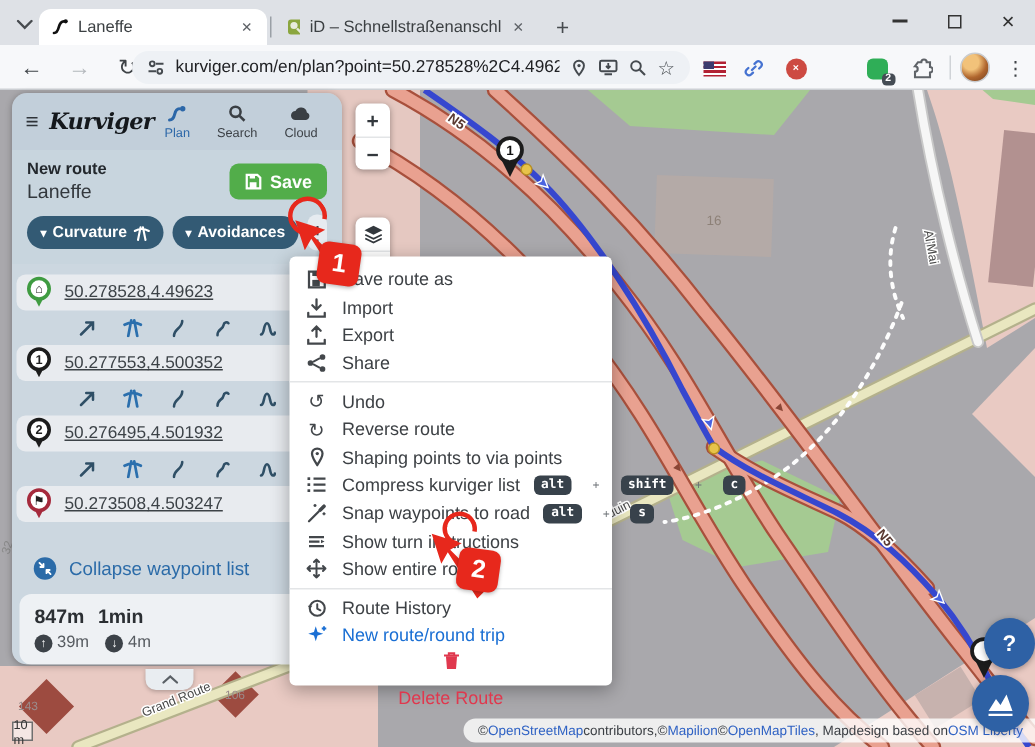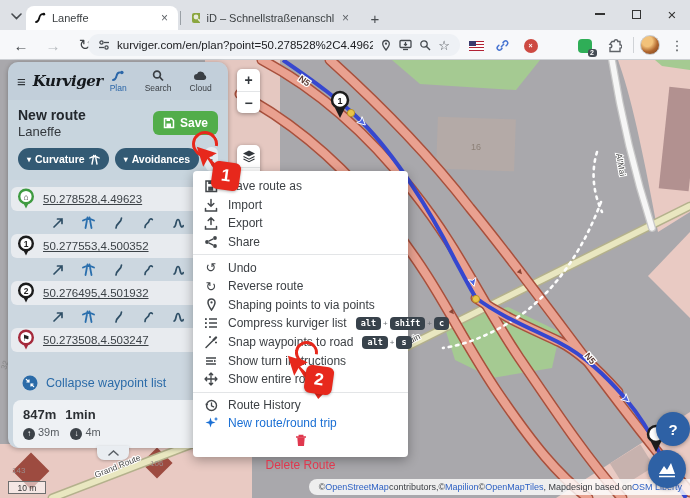--- a/index.html
+++ b/index.html
@@ -50,21 +50,21 @@
   
   .sidebar { position:absolute; left:8px; top:2px; width:220px; border-radius:10px; overflow:hidden; box-shadow:0 1px 5px rgba(0,0,0,.3); }
   .sb-header { height:38px; background:#c2cfda; display:flex; align-items:center; padding:0 9px; gap:7px; }
   .brand { font-family:"DejaVu Serif",serif; font-style:italic; font-weight:bold; font-size:15px; color:#14181c; letter-spacing:-0.5px; }
   .hamb { font-size:15px; color:#2e3338; }
   .sb-nav { margin-left:auto; display:flex; gap:18px; }
   .nav-item { display:flex; flex-direction:column; align-items:center; gap:1px; font-size:8.5px; color:#3a3f44; }
   .nav-item.active { color:#2c67a8; }
   .route-card { background:#c8d5de; padding:7px 10px 9px; }
   .rc-top { display:flex; align-items:center; }
-  .rc-label { font-size:14px; font-weight:bold; color:#23282d; }
+  .rc-label { font-size:11px; font-weight:bold; color:#23282d; }
   .rc-name { font-size:13px; color:#33383d; margin-top:1px; }
   .save-btn { margin-left:auto; background:#52ad4a; color:#fff; font-size:12px; font-weight:bold; border-radius:6px; padding:5px 10px; display:flex; align-items:center; gap:5px; }
   .rc-pills { display:flex; align-items:center; gap:6px; margin-top:8px; }
   .pill { background:#335a74; color:#fff; font-size:10.5px; font-weight:bold; border-radius:13px; padding:5px 9px; display:flex; align-items:center; gap:4px; }
   .pill .caret { font-size:8px; }
   .dots-btn { margin-left:auto; margin-right:10px; width:24px; height:24px; background:#e6ebf0; border-radius:6px; display:flex; align-items:center; justify-content:center; color:#3c4247; font-size:13px; }
   .wplist { background:#ccd7e0; padding:7px 2px 0; }
   .wprow { background:#e8ebef; border-radius:6px; height:24px; display:flex; align-items:center; gap:8px; padding:0 6px; margin:0 1px; }
   .wp-coords { font-size:11.5px; color:#3c4247;text-decoration:underline; }
   .wp-handle { margin-left:auto; color:#aeb6bd; font-size:9px; }
@@ -77,36 +77,36 @@
   .stat-ic { width:12px; height:12px; border-radius:50%; background:#3c4248; color:#fff; font-size:8px; display:inline-flex; align-items:center; justify-content:center; margin-right:3px; }
   .sb-chevron { position:absolute; left:97px; top:386px; width:32px; height:14px; background:#e9edf1; border-radius:0 0 7px 7px; display:flex; align-items:center; justify-content:center; box-shadow:0 1px 3px rgba(0,0,0,.25); }
 
   
   .menu { position:absolute; left:193px; top:111px; width:215px; background:#fff; border-radius:4px; box-shadow:0 3px 12px rgba(0,0,0,.32); padding:6px 0; z-index:30; }
   .mi { height:18.6px; display:flex; align-items:center; gap:9px; font-size:12px; color:#3d4145; padding:0 10px; white-space:nowrap; }
   .mic { width:16px; flex:0 0 16px; display:flex; align-items:center; justify-content:center; color:#43474b; font-size:13px; }
   .mdiv { border-top:1px solid #e3e5e7; margin:3px 0; }
   .mi.blue { color:#1a6fd4; } .mi.blue .mic { color:#1a6fd4; }
   .mi.red { color:#e0384e;flex-direction:column; } .mi.red .mic { color:#e0384e; }
-  .keys { margin-left:auto; display:flex; align-items:center; gap:2px; }
+  .keys { margin-left:auto; display:flex; align-items:center; gap:14px; }
   .kbd { background:#38424b; color:#fff; font-family:"DejaVu Sans Mono",monospace; font-size:8.5px; font-weight:bold; padding:1.5px 5px; border-radius:4px; }
   .ksep { font-size:8px; color:#6b7075; }
 
   
   .ann-circle { position:absolute; border:3px solid #e7281c; border-radius:50%; border-bottom-color:transparent; transform:rotate(-35deg); z-index:41; }
   .ann-arrow { position:absolute; z-index:42; }
   .ann-badge { position:absolute; width:28px; height:28px; background:#e7281c; color:#fff; font-weight:bold; font-size:17px; display:flex; align-items:center; justify-content:center; border-radius:6px; transform:rotate(8deg); z-index:43; box-shadow:0 1px 3px rgba(0,0,0,.3); }
 
   
   .blue-fab { position:absolute; border-radius:50%; background:#2e61a5; color:#fff; display:flex; align-items:center; justify-content:center; z-index:26; box-shadow:0 1px 4px rgba(0,0,0,.35); }
 
   
   .attrib { position:absolute; right:0; bottom:3px; height:16px; background:rgba(255,255,255,.8); border-radius:8px 0 0 8px; padding:1px 8px 1px 10px; font-size:9px; color:#3b3f44; display:flex; align-items:center; white-space:nowrap; z-index:20; }
   .attrib a { color:#2f62c4; text-decoration:none; }
-  .scalebox { position:absolute; left:8px; bottom:4px; width:38px; height:13px; border:1.5px solid #6f6f6f; background:rgba(255,255,255,.55); font-size:8.5px; color:#333; display:flex; align-items:center; justify-content:center; z-index:20; }
+  .scalebox { position:absolute; left:8px; bottom:4px; width:14px; height:13px; border:1.5px solid #6f6f6f; background:rgba(255,255,255,.55); font-size:8.5px; color:#333; display:flex; align-items:center; justify-content:center; z-index:20; }
 </style>
 </head>
 <body>
 
 <div id="stage">
 
   <div class="tabstrip">
     <div class="tab-search">
       <svg width="11" height="7">
           <path d="M1,1 L5.5,5.5 L10,1" stroke="#474b4f" stroke-width="1.6" fill="none" stroke-linecap="round"></path>

